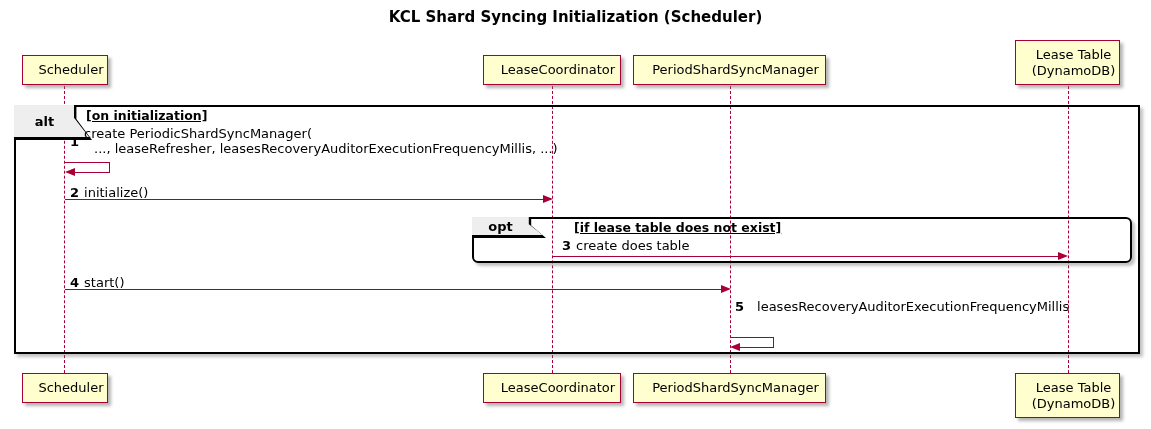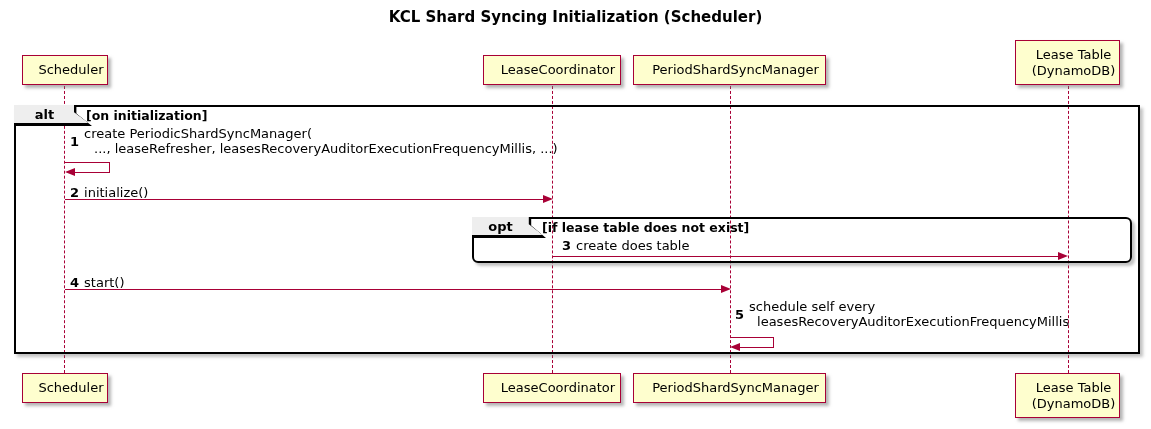--- a/index.html
+++ b/index.html
@@ -43,21 +43,21 @@
   .pent-in{
     position:absolute;left:0;top:0;
     width:calc(100% - 3px);height:calc(100% - 3px);
     background:#EEEEEE;
     clip-path:polygon(0 0,80% 0,80% 40%,100% 100%,0 100%);
     display:flex;align-items:center;justify-content:center;
     font-size:13px;font-weight:bold;padding-right:14px;box-sizing:border-box;
   }
   .guard{
     position:absolute;top:-1px;height:20px;line-height:20px;
-    font-size:12.5px;font-weight:bold;white-space:nowrap;z-index:4;
+    font-size:12.5px;font-weight:bold;white-space:nowrap;z-index:4;text-decoration:underline;
   }
   
   .msg{
     position:absolute;display:flex;align-items:center;gap:5px;
     font-size:13px;line-height:15px;white-space:nowrap;z-index:4;
   }
   .msg .num{font-weight:bold;}
   .msg .lines span{display:block;}
   .indent2{padding-left:10px;}
   .indent1{padding-left:8px;}
@@ -76,35 +76,35 @@
 <div class="canvas">
 
   <div class="title">KCL Shard Syncing Initialization (Scheduler)</div>
 
   <div class="lifeline" style="left:64px;"></div>
   <div class="lifeline" style="left:552px;"></div>
   <div class="lifeline" style="left:730px;"></div>
   <div class="lifeline" style="left:1068px;"></div>
 
   <div class="frame" style="left:14px;top:105px;width:1126px;height:249px;">
-    <div class="pent" style="width:78px;height:21px;">
+    <div class="pent" style="width:78px;height:35px;">
       <div class="pent-in">
           <span>alt</span>
         </div>
     </div>
     <div class="guard" style="left:70px;">[on initialization]</div>
   </div>
 
   <div class="frame" style="left:472px;top:217px;width:660px;height:46px;border-radius:6px;">
     <div class="pent" style="width:74px;height:21px;">
       <div class="pent-in">
           <span>opt</span>
         </div>
     </div>
-    <div class="guard" style="left:68px;">[if lease table does not exist]</div>
+    <div class="guard" style="left:100px;">[if lease table does not exist]</div>
   </div>
 
   <div class="pbox" style="left:22px;top:55px;width:86px;height:30px;">
     <span>Scheduler</span>
   </div>
   <div class="pbox" style="left:483px;top:55px;width:138px;height:30px;">
     <span>LeaseCoordinator</span>
   </div>
   <div class="pbox" style="left:633px;top:55px;width:193px;height:30px;">
     <span>PeriodShardSyncManager</span>
@@ -157,21 +157,20 @@
   <div class="msg" style="left:70px;top:275px;">
     <span class="num">4</span>
     <span>start()</span>
   </div>
   <div class="hline" style="left:65px;top:289px;width:656px;"></div>
   <div class="arr-r" style="left:721px;top:285px;"></div>
 
   <div class="msg" style="left:735px;top:299px;">
     <span class="num">5</span>
     <span class="lines">
-      <span>schedule self every</span>
       <span class="indent1">leasesRecoveryAuditorExecutionFrequencyMillis</span>
     </span>
   </div>
   <div class="hline" style="left:730px;top:337px;width:44px;"></div>
   <div class="vline" style="left:773px;top:337px;height:10px;"></div>
   <div class="hline" style="left:737px;top:347px;width:37px;"></div>
   <div class="arr-l" style="left:730px;top:343px;"></div>
 
 </div>
 

